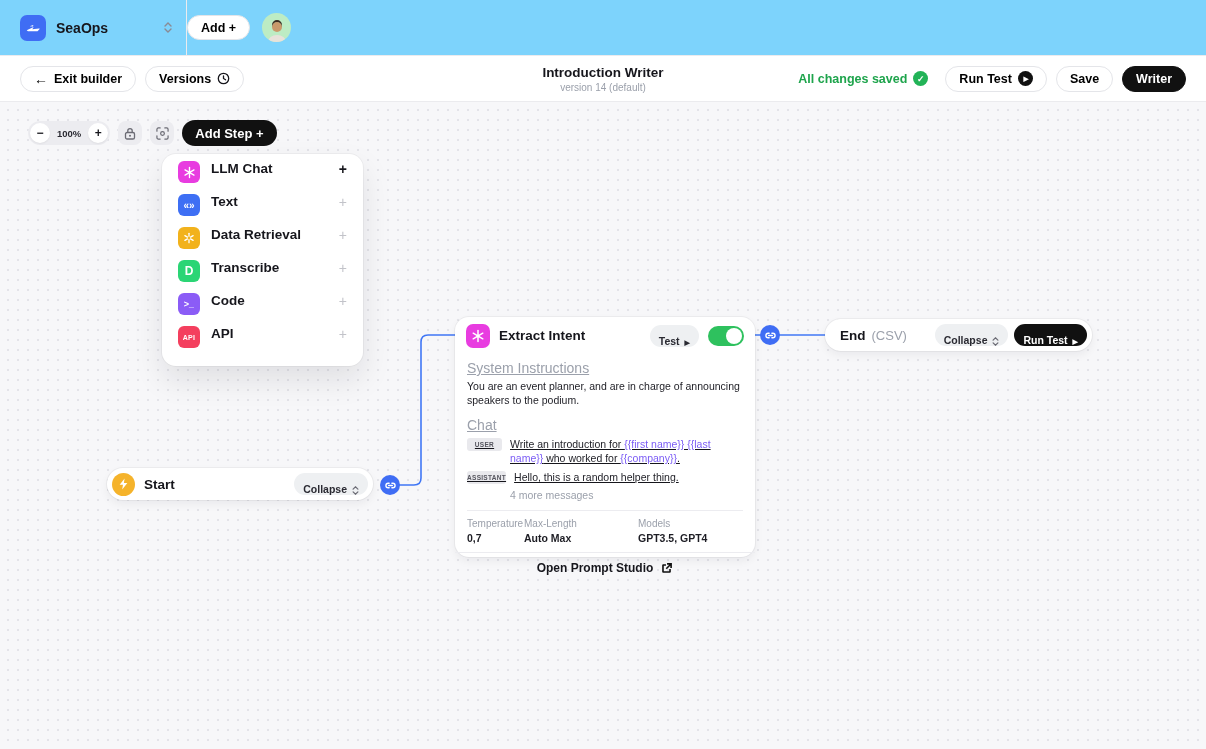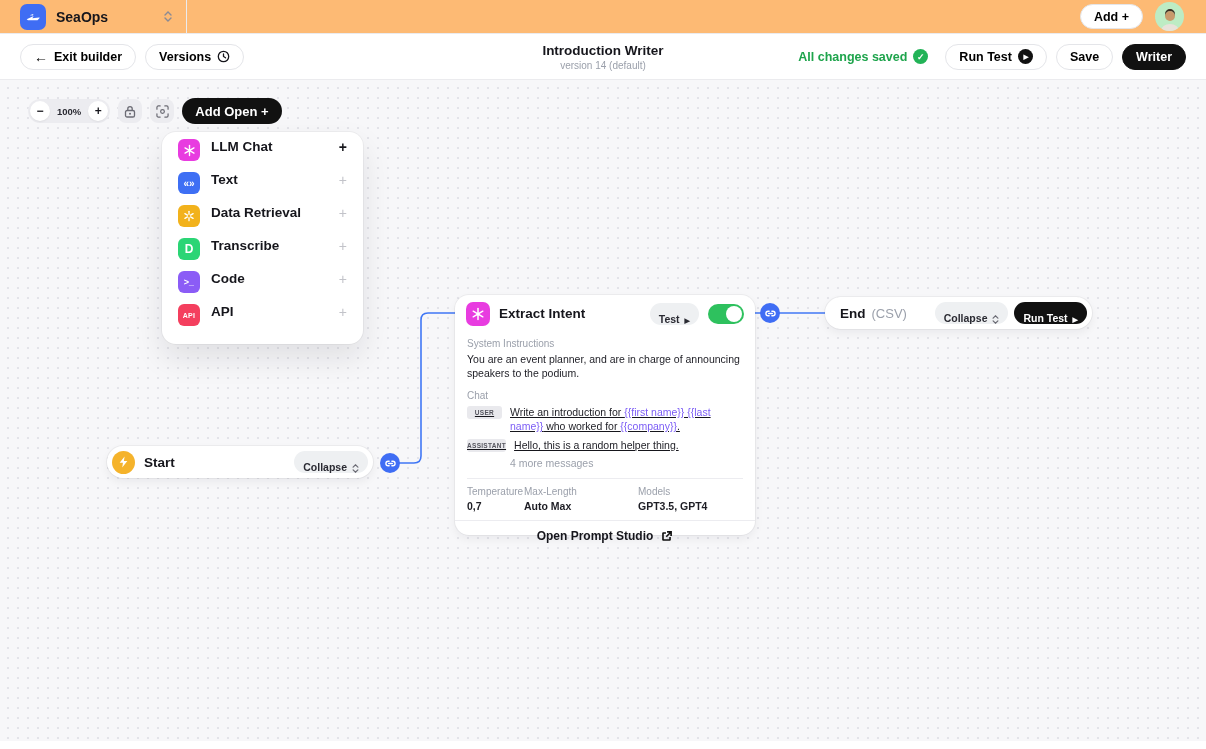--- a/index.html
+++ b/index.html
@@ -1,21 +1,21 @@
 <!DOCTYPE html>
 <html><head>
 <meta charset="utf-8">
 <style>
   * { margin:0; padding:0; box-sizing:border-box; }
   html,body { width:1206px; height:749px; overflow:hidden; background:#fff;
     font-family:"Liberation Sans", sans-serif; color:#16161c; }
 
   
-  .topbar { height:34px; background:#fdba74; border-bottom:1px solid #ebebee;
-    display:flex; align-items:center; justify-content:space-between; }
+  .topbar { height:56px; background:#7dd3fc; border-bottom:1px solid #ebebee;
+    display:flex; align-items:center; }
   .brand-block { width:187px; height:100%; border-right:1px solid #ebebee;
     display:flex; align-items:center; padding:0 14px 0 20px; gap:10px; cursor:pointer; }
   .brand-logo { width:26px; height:26px; border-radius:7px; background:#3f6df4;
     display:flex; align-items:center; justify-content:center; flex:none; }
   .brand-name { font-size:14px; font-weight:bold; flex:1; }
   .chev-stack { display:flex; flex-direction:column; align-items:center; gap:1px; color:#8a8a94; }
   .topbar-right { display:flex; align-items:center; gap:12px; padding-right:22px; }
   .pill { display:inline-flex; align-items:center; gap:6px; background:#fff;
     border:1px solid #e4e5e9; border-radius:999px; font-weight:bold; font-size:12.5px;
     padding:0 13px; height:26px; cursor:pointer; white-space:nowrap; }
@@ -97,21 +97,21 @@
     z-index:3; display:flex; align-items:center; justify-content:center; cursor:pointer; }
 
   
   .node-extract { left:455px; top:215px; width:300px; height:240px; border-radius:14px; }
   .ext-header { display:flex; align-items:center; gap:9px; height:37px; padding:0 11px; }
   .ext-icon { width:24px; height:24px; border-radius:7px; background:#e83ce0; display:flex;
     align-items:center; justify-content:center; flex:none; }
   .toggle { width:36px; height:20px; border-radius:999px; background:#2ec15e; position:relative; cursor:pointer; }
   .toggle .knob { position:absolute; right:2px; top:2px; width:16px; height:16px; border-radius:50%; background:#fff; }
   .ext-body { padding:6px 12px 0 12px; }
-  .sec-label { font-size:10px; color:#9ba0ab; margin-bottom:3px; }
+  .sec-label { font-size:14px; color:#9ba0ab; margin-bottom:3px;text-decoration:underline; }
   .sec-text { font-size:10.5px; line-height:1.38; color:#1d1d24; }
   .chat-block { margin-top:9px; }
   .chat-row { display:flex; gap:8px; margin-top:4px; align-items:flex-start;text-decoration:underline; }
   .role-badge { background:#e9e9ed; color:#55555e; font-size:6.5px; font-weight:bold;
     letter-spacing:.3px; border-radius:3px; padding:3px 0; min-width:35px; text-align:center;
     margin-top:1px; flex:none; }
   .chat-text { font-size:10.5px; line-height:1.38; color:#1d1d24; }
   .var { color:#7b5cf5; }
   .more-msgs { font-size:10.5px; color:#9ba0ab; margin:5px 0 0 43px; }
   .params { display:flex; border-top:1px solid #ececf0; margin:9px 12px 0 12px; padding-top:7px; }
@@ -208,21 +208,21 @@
           <path d="M3.8 5.5 V3.8 a2.2 2.2 0 0 1 4.4 0 V5.5" fill="none" stroke="currentColor" stroke-width="1.3"></path>
           <circle cx="6" cy="8.7" r="1" fill="currentColor"></circle>
         </svg>
     </span>
     <span class="tool-btn">
       <svg width="13" height="13" viewBox="0 0 14 14">
           <path d="M1 4.5 V2.5 a1.5 1.5 0 0 1 1.5-1.5 H4.5 M9.5 1 H11.5 a1.5 1.5 0 0 1 1.5 1.5 V4.5 M13 9.5 V11.5 a1.5 1.5 0 0 1 -1.5 1.5 H9.5 M4.5 13 H2.5 a1.5 1.5 0 0 1 -1.5-1.5 V9.5" fill="none" stroke="currentColor" stroke-width="1.3" stroke-linecap="round"></path>
           <circle cx="7" cy="7" r="2" fill="none" stroke="currentColor" stroke-width="1.3"></circle>
         </svg>
     </span>
-    <button class="pill add-step-btn">Add Open +</button>
+    <button class="pill add-step-btn">Add Step +</button>
   </div>
 
   <div class="step-menu">
     <div class="menu-item">
       <span class="step-icon icon-llm">
         <svg width="13" height="13" viewBox="0 0 14 14">
             <g stroke="#fff" stroke-width="1.5" stroke-linecap="round">
               <path d="M7 1.5 V12.5"></path>
               <path d="M2.2 4.2 L11.8 9.8"></path>
               <path d="M2.2 9.8 L11.8 4.2"></path>

